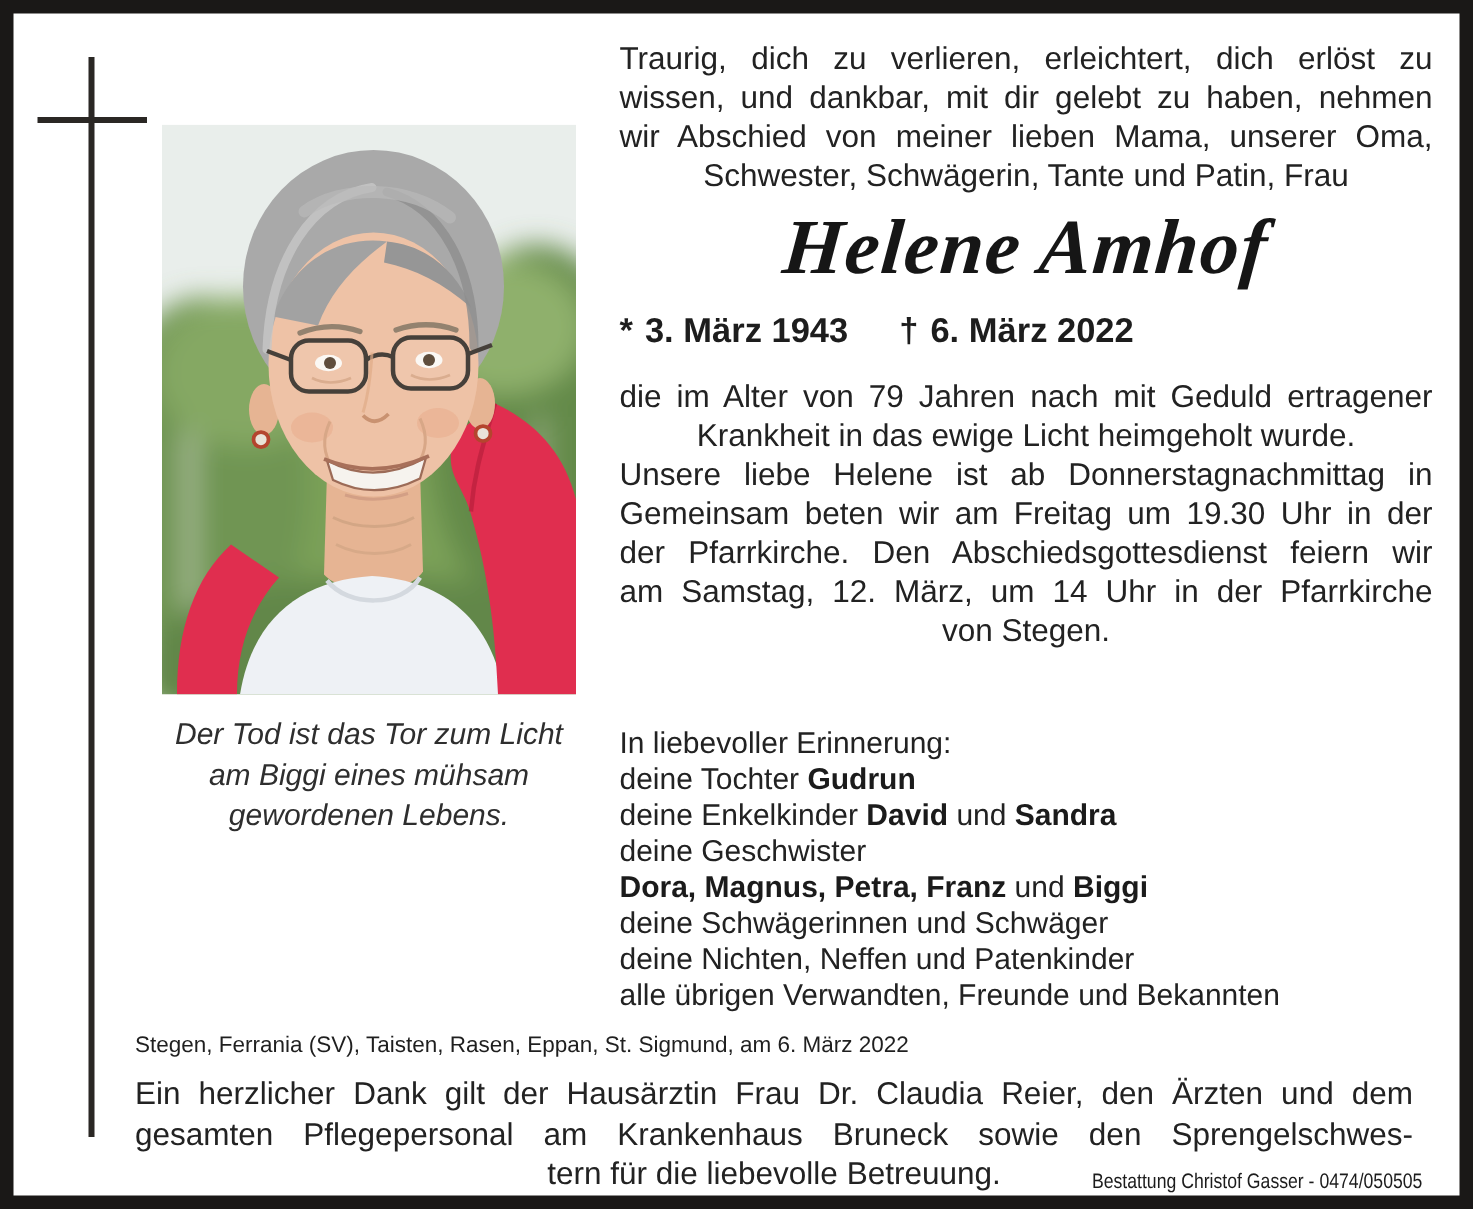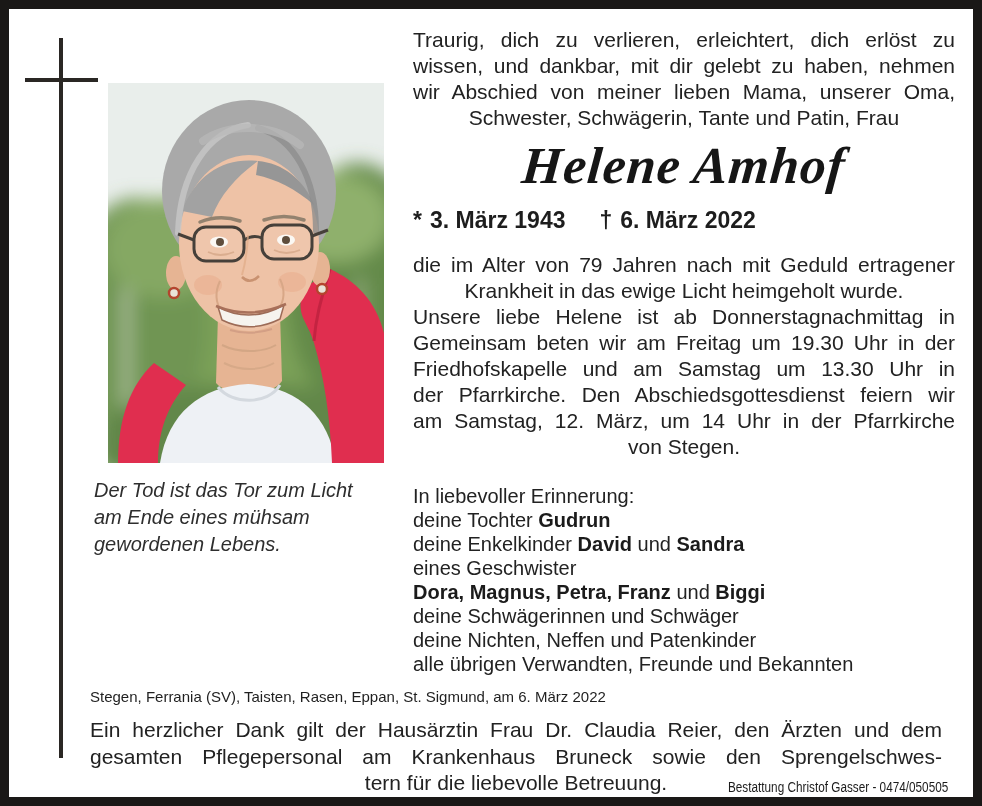--- a/index.html
+++ b/index.html
@@ -43,21 +43,21 @@
     width: 276px; height: 380px;
     overflow: hidden;
   }
   .caption {
     position: absolute;
     left: 94px; top: 477px;
     width: 304px;
     font-style: italic;
     font-size: 20px;
     line-height: 27px;
-    text-align: left;
+    text-align: center;
     color: #2e2e2e;
   }
   .rightcol {
     position: absolute;
     left: 413px; top: 0;
     width: 542px;
   }
   .block { position: absolute; left: 0; width: 542px; }
   .opening   { top: 27px;  font-size: 21px; line-height: 26px; }
   .name-line { top: 138px; text-align: center; }
@@ -197,21 +197,21 @@
       <path d="M 172,196 Q 180,213 170,227" fill="none" stroke="#d8a787" stroke-width="2"></path>
 
       <path d="M 110,224 Q 142,241 176,222 L 172,236 Q 142,251 114,237 Z" fill="#f6f3ee" stroke="#9c6b57" stroke-width="1.5"></path>
       <path d="M 108,223 Q 142,237 178,221" fill="none" stroke="#a8705a" stroke-width="2.5"></path>
       <path d="M 122,247 Q 142,253 164,246" fill="none" stroke="#d39f85" stroke-width="2"></path>
     </svg>
   </div>
 
   <div class="caption">
     <div>Der Tod ist das Tor zum Licht</div>
-    <div>am Ende eines mühsam</div>
+    <div>am Biggi eines mühsam</div>
     <div>gewordenen Lebens.</div>
   </div>
 
   <div class="rightcol">
 
     <div class="block opening">
       <div class="jl">Traurig, dich zu verlieren, erleichtert, dich erlöst zu</div>
       <div class="jl">wissen, und dankbar, mit dir gelebt zu haben, nehmen</div>
       <div class="jl">wir Abschied von meiner lieben Mama, unserer Oma,</div>
       <div class="ll">Schwester, Schwägerin, Tante und Patin, Frau</div>
@@ -223,31 +223,30 @@
 
     <div class="block dates">
       <span class="sym">*</span><span>3. März 1943</span><span class="gap"></span><span class="sym">†</span><span>6. März 2022</span>
     </div>
 
     <div class="block announcement">
       <div class="jl">die im Alter von 79 Jahren nach mit Geduld ertragener</div>
       <div class="ll">Krankheit in das ewige Licht heimgeholt wurde.</div>
       <div class="jl">Unsere liebe Helene ist ab Donnerstagnachmittag in</div>
       <div class="jl">Gemeinsam beten wir am Freitag um 19.30 Uhr in der</div>
-      <div class="jl">Friedhofskapelle und am Samstag um 13.30 Uhr in</div>
       <div class="jl">der Pfarrkirche. Den Abschiedsgottesdienst feiern wir</div>
       <div class="jl">am Samstag, 12. März, um 14 Uhr in der Pfarrkirche</div>
       <div class="ll">von Stegen.</div>
     </div>
 
     <div class="block memorial">
       <div>In liebevoller Erinnerung:</div>
       <div><span>deine Tochter </span><b>Gudrun</b></div>
       <div><span>deine Enkelkinder </span><b>David</b><span> und </span><b>Sandra</b></div>
-      <div><span>eines Geschwister</span></div>
+      <div><span>deine Geschwister</span></div>
       <div><b>Dora, Magnus, Petra, Franz</b><span> und </span><b>Biggi</b></div>
       <div><span>deine Schwägerinnen und Schwäger</span></div>
       <div><span>deine Nichten, Neffen und Patenkinder</span></div>
       <div><span>alle übrigen Verwandten, Freunde und Bekannten</span></div>
     </div>
 
   </div>
 
   <div class="places">Stegen, Ferrania (SV), Taisten, Rasen, Eppan, St. Sigmund, am 6. März 2022</div>
 

